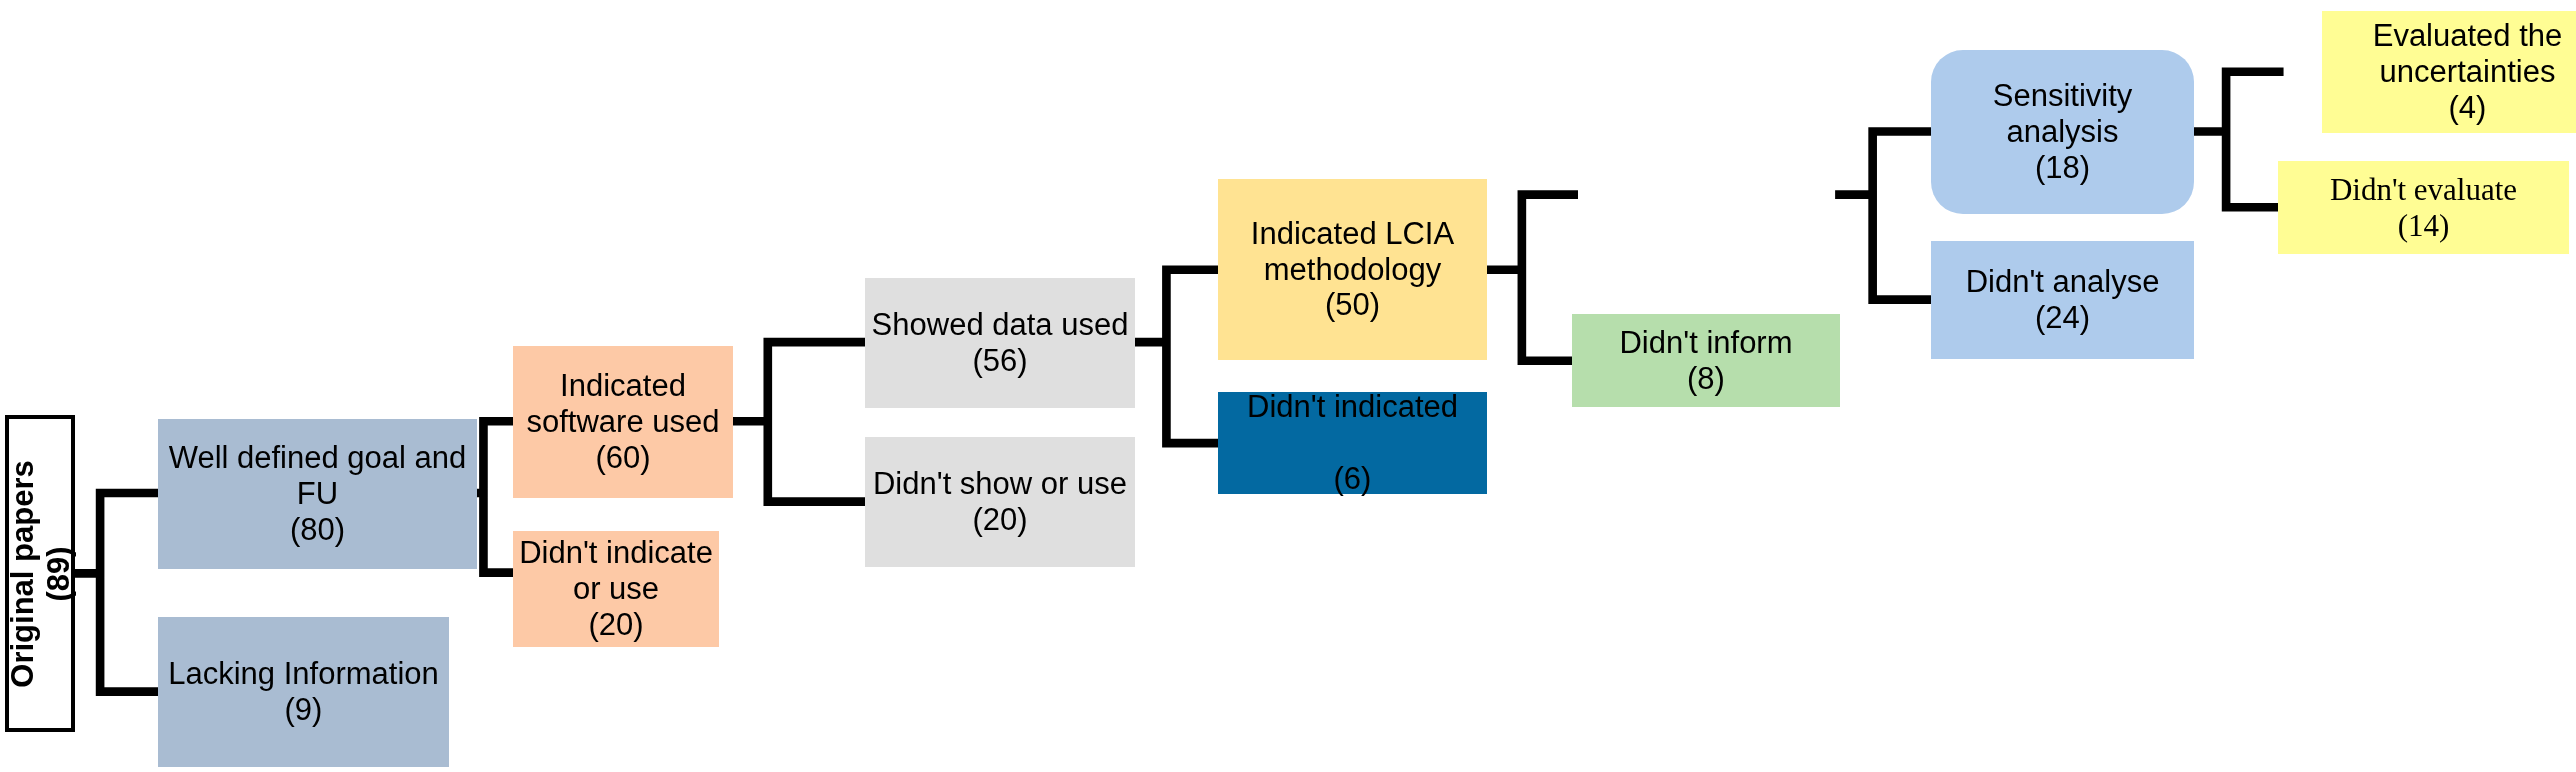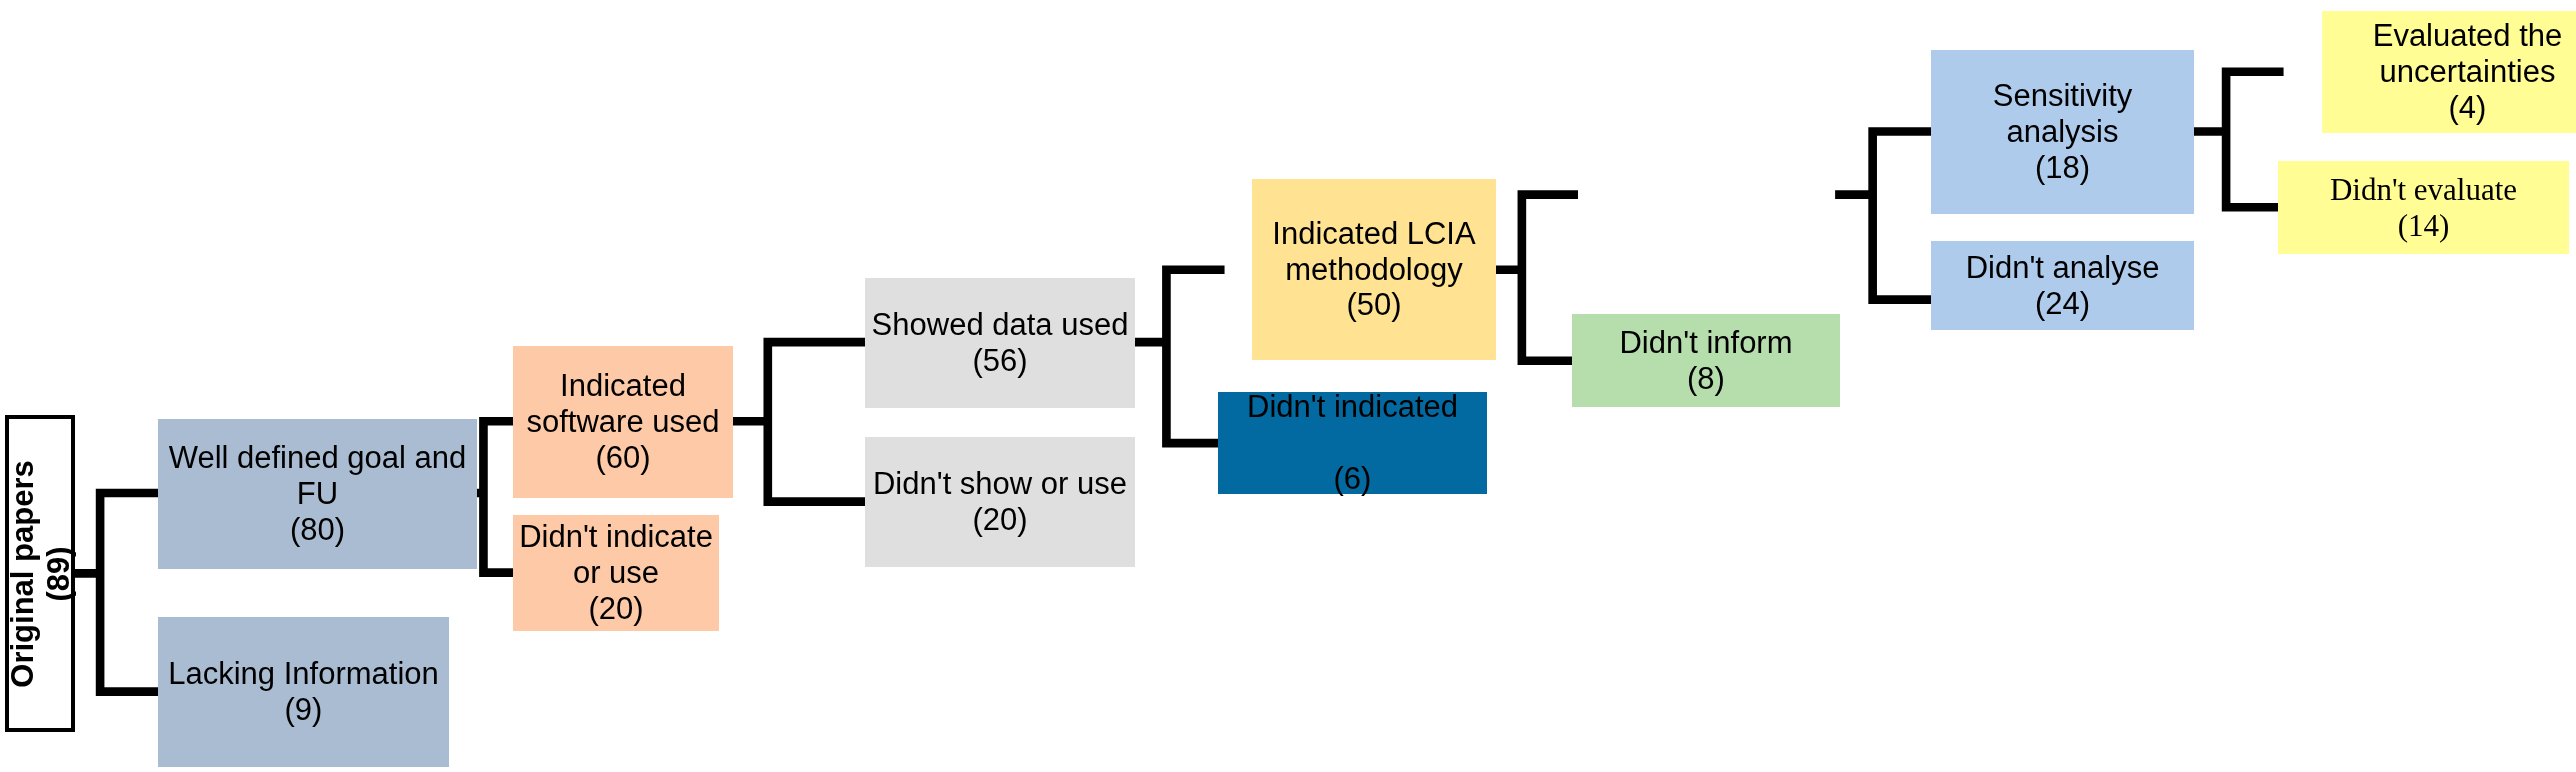--- a/index.html
+++ b/index.html
@@ -56,26 +56,26 @@
     font-size: 31px;
     line-height: 1.15;
   }
   
   .n-l1a { left: 158px;  top: 419px; width: 319px; height: 150px; }
   .n-l1b { left: 158px;  top: 617px; width: 291px; height: 150px; }
   .n-l2a { left: 513px;  top: 346px; width: 220px; height: 152px; }
   .n-l2b { left: 513px;  top: 515px; width: 206px; height: 116px; }
   .n-l3a { left: 865px; top: 278px; width: 270px; height: 130px; }
   .n-l3b { left: 865px; top: 437px; width: 270px; height: 130px; align-items: center; }
-  .n-l4a { left: 1218px; top: 179px; width: 244px; height: 181px; margin-left: 34px; }
+  .n-l4a { left: 1218px; top: 179px; width: 269px; height: 181px; }
   .n-l4b { left: 1218px; top: 392px; width: 269px; height: 102px; }
   .n-l5a { left: 1572px; top: 103px; width: 268px; height: 184px; }
   .n-l5b { left: 1572px; top: 314px; width: 268px; height: 93px; }
   .n-l6a { left: 1931px; top: 50px;  width: 263px; height: 164px; }
-  .n-l6b { left: 1931px; top: 241px; width: 263px; height: 89px; }
+  .n-l6b { left: 1931px; top: 241px; width: 263px; height: 118px; }
   .n-l7a { left: 2278px; top: 11.3px;  width: 291px; height: 122px; margin-left: 44px; }
   .n-l7b { left: 2278px; top: 161px; width: 291px; height: 93px; }
 </style>
 </head>
 <body>
 
 <div class="canvas">
 
   <svg class="connectors" viewBox="0 0 3876 1162" xmlns="http://www.w3.org/2000/svg">
     <path d="M113 863 H150 M150 742 V1041 M150 742 H240 M150 1041 H240" stroke="#000000"></path>
@@ -100,21 +100,21 @@
   </div>
   <div class="node n-l1b" style="background-color: rgb(169, 188, 210); align-items: center;">
     <span>Lacking Information</span>
     <span class="count">(9)</span>
   </div>
 
   <div class="node n-l2a" style="background-color: rgb(253, 201, 166);">
     <span>Indicated software used</span>
     <span class="count">(60)</span>
   </div>
-  <div class="node n-l2b" style="background-color: rgb(253, 201, 166);">
+  <div class="node n-l2b" style="background-color: rgb(253, 201, 166); margin-top: 16px;">
     <span>Didn't indicate or use</span>
     <span class="count">(20)</span>
   </div>
 
   <div class="node n-l3a" style="background-color: rgb(223, 223, 223);">
     <span>Showed data used</span>
     <span class="count">(56)</span>
   </div>
   <div class="node n-l3b" style="background-color: rgb(223, 223, 223);">
     <span>Didn't show or use</span>
@@ -128,21 +128,21 @@
   <div class="node n-l4b" style="background-color: #0369a1; gap: 36px;">
     <span>Didn't indicated</span>
     <span class="count">(6)</span>
   </div>
 
   <div class="node n-l5b" style="background-color: rgb(182, 222, 172);">
     <span>Didn't inform</span>
     <span class="count">(8)</span>
   </div>
 
-  <div class="node n-l6a" style="background-color: rgb(174, 203, 236);">
+  <div class="node n-l6a" style="background-color: rgb(174, 203, 236); border-radius: 32px;">
     <span>Sensitivity analysis</span>
     <span class="count">(18)</span>
   </div>
   <div class="node n-l6b" style="background-color: rgb(174, 203, 236);">
     <span>Didn't analyse</span>
     <span class="count">(24)</span>
   </div>
 
   <div class="node n-l7a" style="background-color: rgb(255, 253, 148);">
     <span>Evaluated the uncertainties</span>

